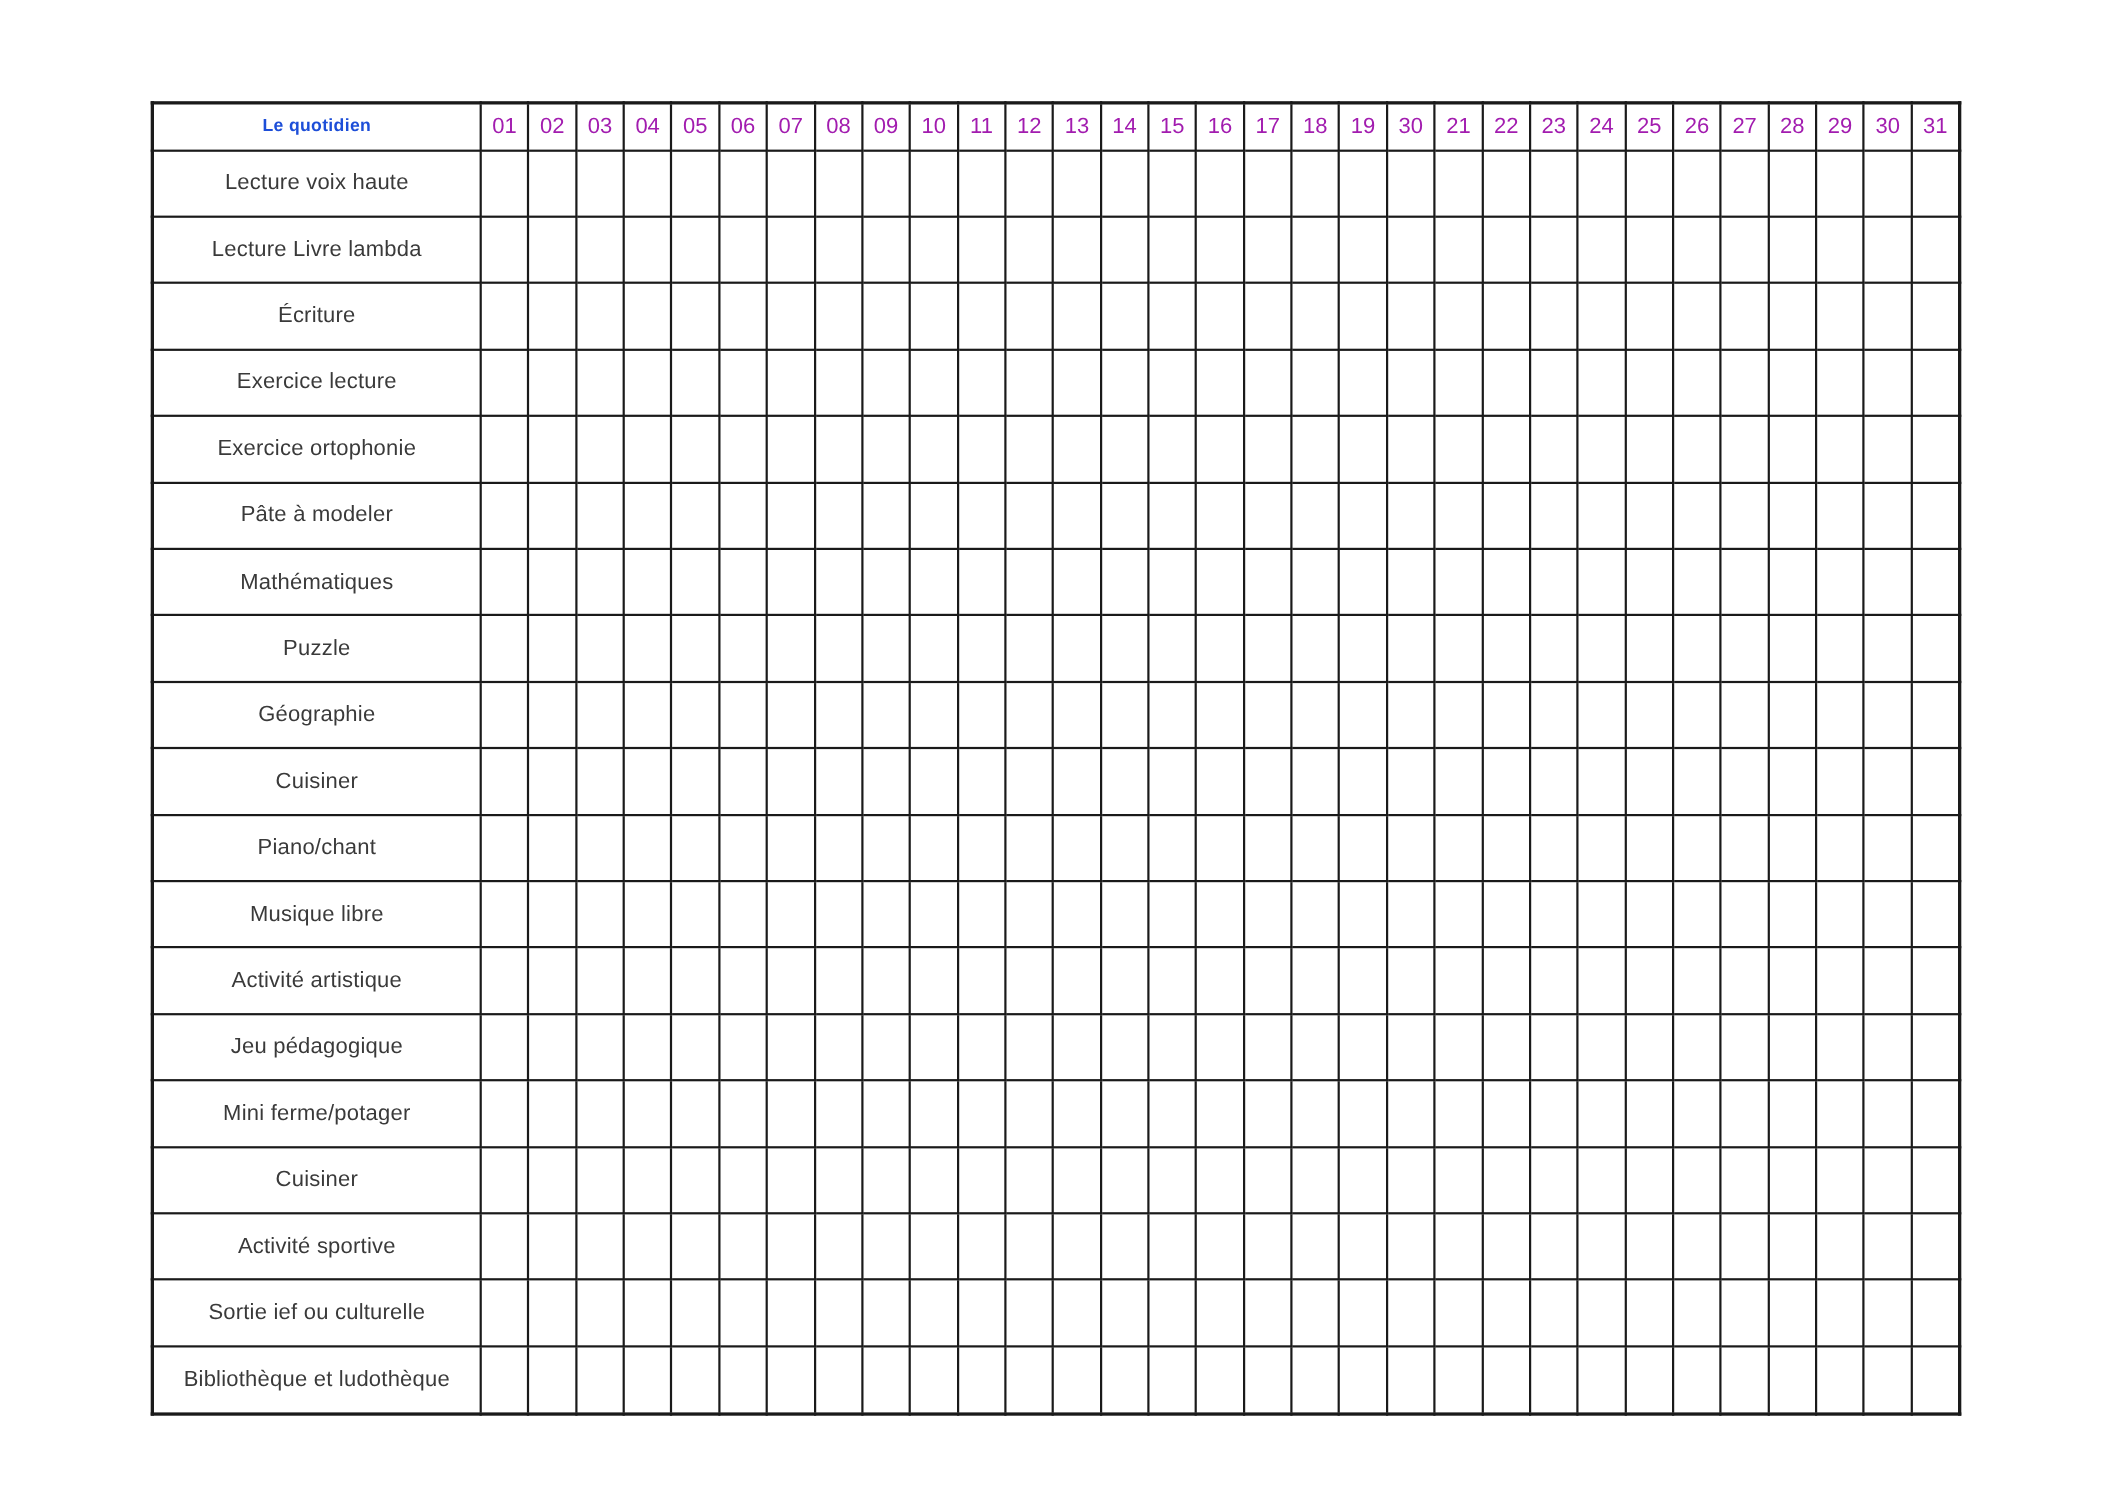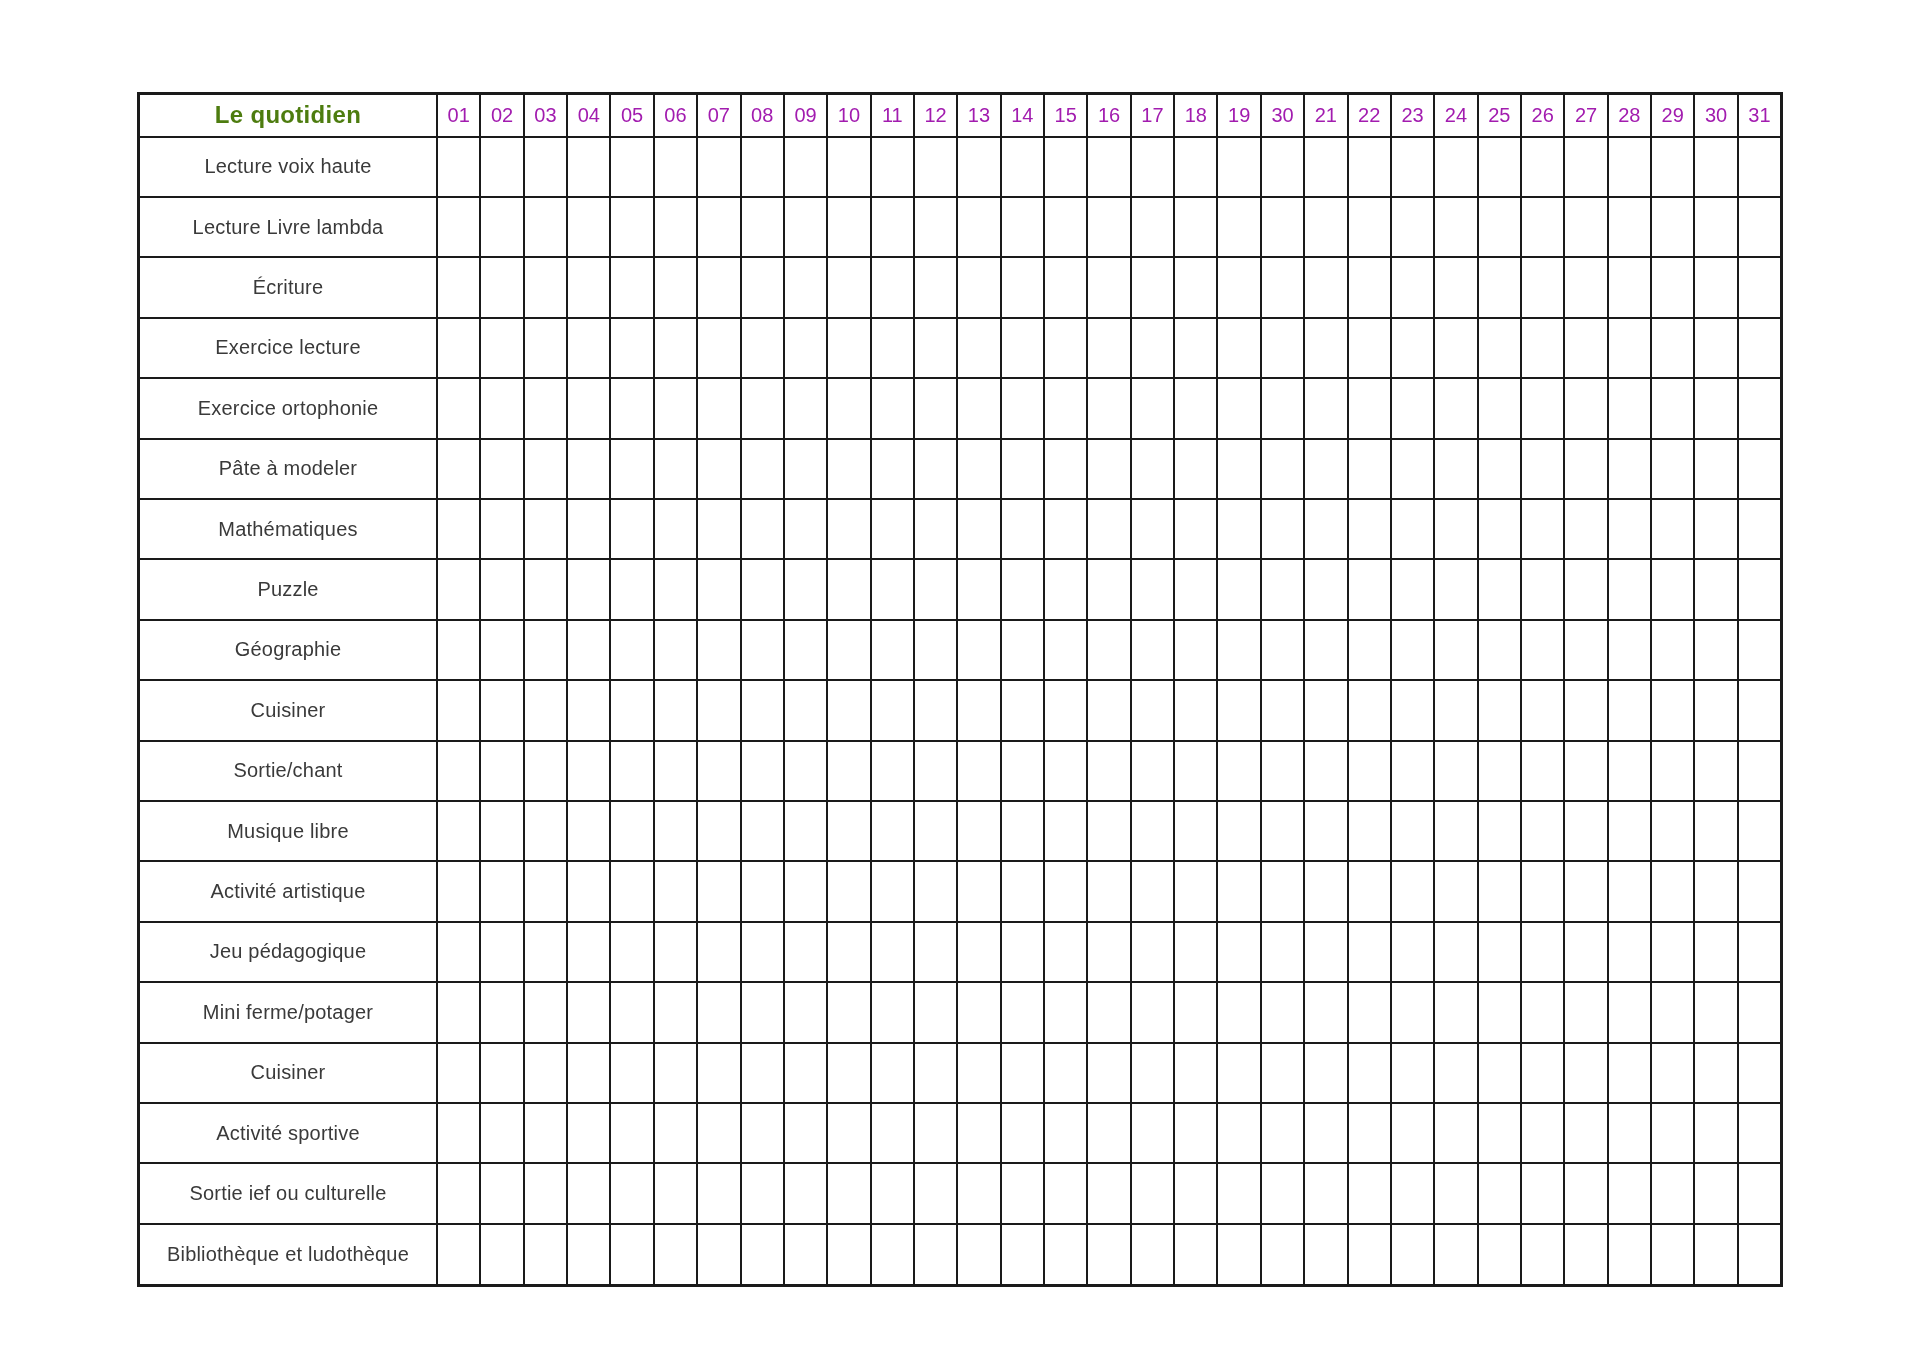--- a/index.html
+++ b/index.html
@@ -46,23 +46,23 @@
     vertical-align: middle;
     background: #ffffff;
   }
   thead tr {
     height: 43px;
   }
   th.corner {
     width: 296px;
     border-right: 3px solid #1a1a1a;
     border-bottom: 3px solid #1a1a1a;
-    font-size: 24px;
+    font-size: 16px;
     font-weight: bold;
-    color: #4d7c0f;
+    color: #1d4ed8;
     letter-spacing: 0.3px;
   }
   th.day {
     font-size: 20px;
     font-weight: 400;
     color: #a21caf;
     border-bottom: 3px solid #1a1a1a;
   }
   td.label {
     border-right: 3px solid #1a1a1a;
@@ -455,21 +455,21 @@
           <td class="cell"></td>
           <td class="cell"></td>
           <td class="cell"></td>
           <td class="cell"></td>
           <td class="cell"></td>
           <td class="cell"></td>
           <td class="cell"></td>
           <td class="cell"></td>
         </tr>
         <tr>
-          <td class="label">Sortie/chant</td>
+          <td class="label">Piano/chant</td>
           <td class="cell"></td>
           <td class="cell"></td>
           <td class="cell"></td>
           <td class="cell"></td>
           <td class="cell"></td>
           <td class="cell"></td>
           <td class="cell"></td>
           <td class="cell"></td>
           <td class="cell"></td>
           <td class="cell"></td>

